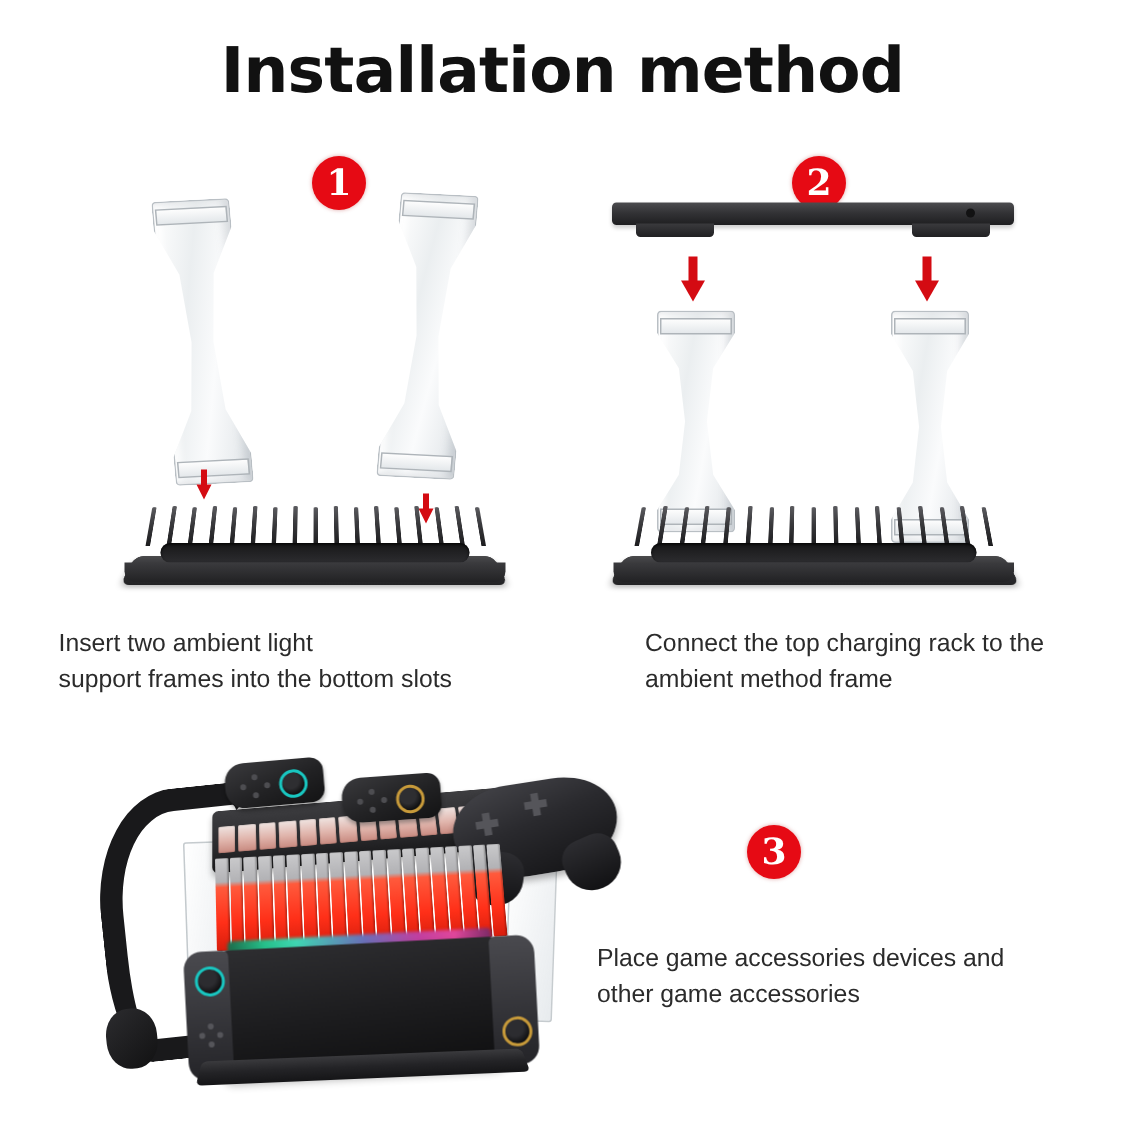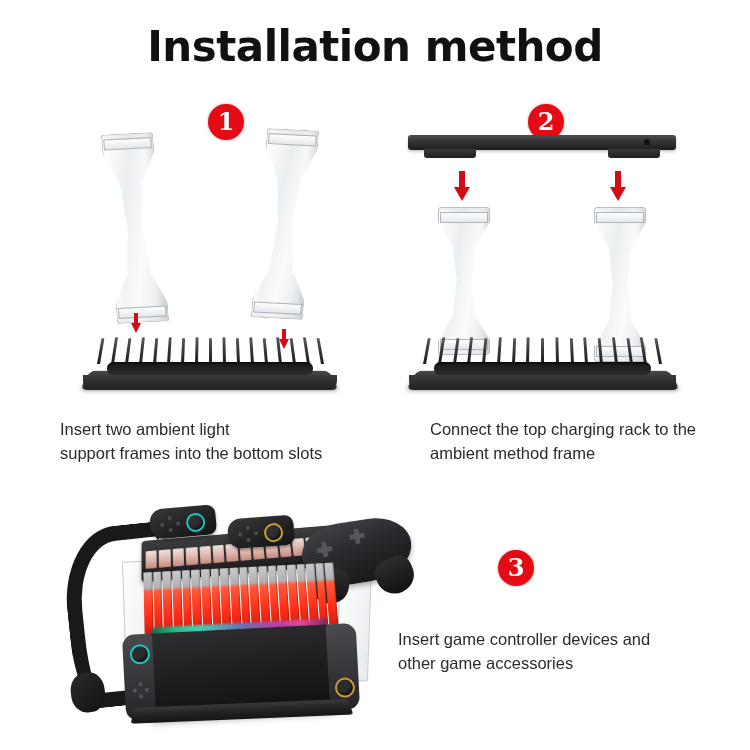--- a/index.html
+++ b/index.html
@@ -51,21 +51,21 @@
   #badge-3 { left: 498px; top: 550px; }
 
   
   .caption {
     position: absolute;
     font-size: 16.5px;
     line-height: 1.45;
     color: #2b2b2b;
     white-space: pre-line;
   }
-  #caption-1 { left: 60px;  top: 418px; width: 330px; }
+  #caption-1 { left: 39px;  top: 418px; width: 330px; }
   #caption-2 { left: 430px; top: 418px; width: 320px; }
   #caption-3 { left: 398px; top: 628px; width: 330px; }
 
   
   .stage { position: absolute; }
   #stage-1 { left: 75px;  top: 125px; width: 270px; height: 265px; }
   #stage-2 { left: 400px; top: 135px; width: 285px; height: 255px; }
   #stage-3 { left: 60px;  top: 495px; width: 340px; height: 230px; }
 
   
@@ -592,14 +592,14 @@
       </div>
       <div class="jc-right">
         <div class="st"></div>
       </div>
     </div>
 
     <div class="bottom-plate3"></div>
   </div>
 </div>
 
-<div class="caption" id="caption-3">Insert game controller devices and
+<div class="caption" id="caption-3">Place game accessories devices and
  other game accessories</div>
 
 </body></html>

